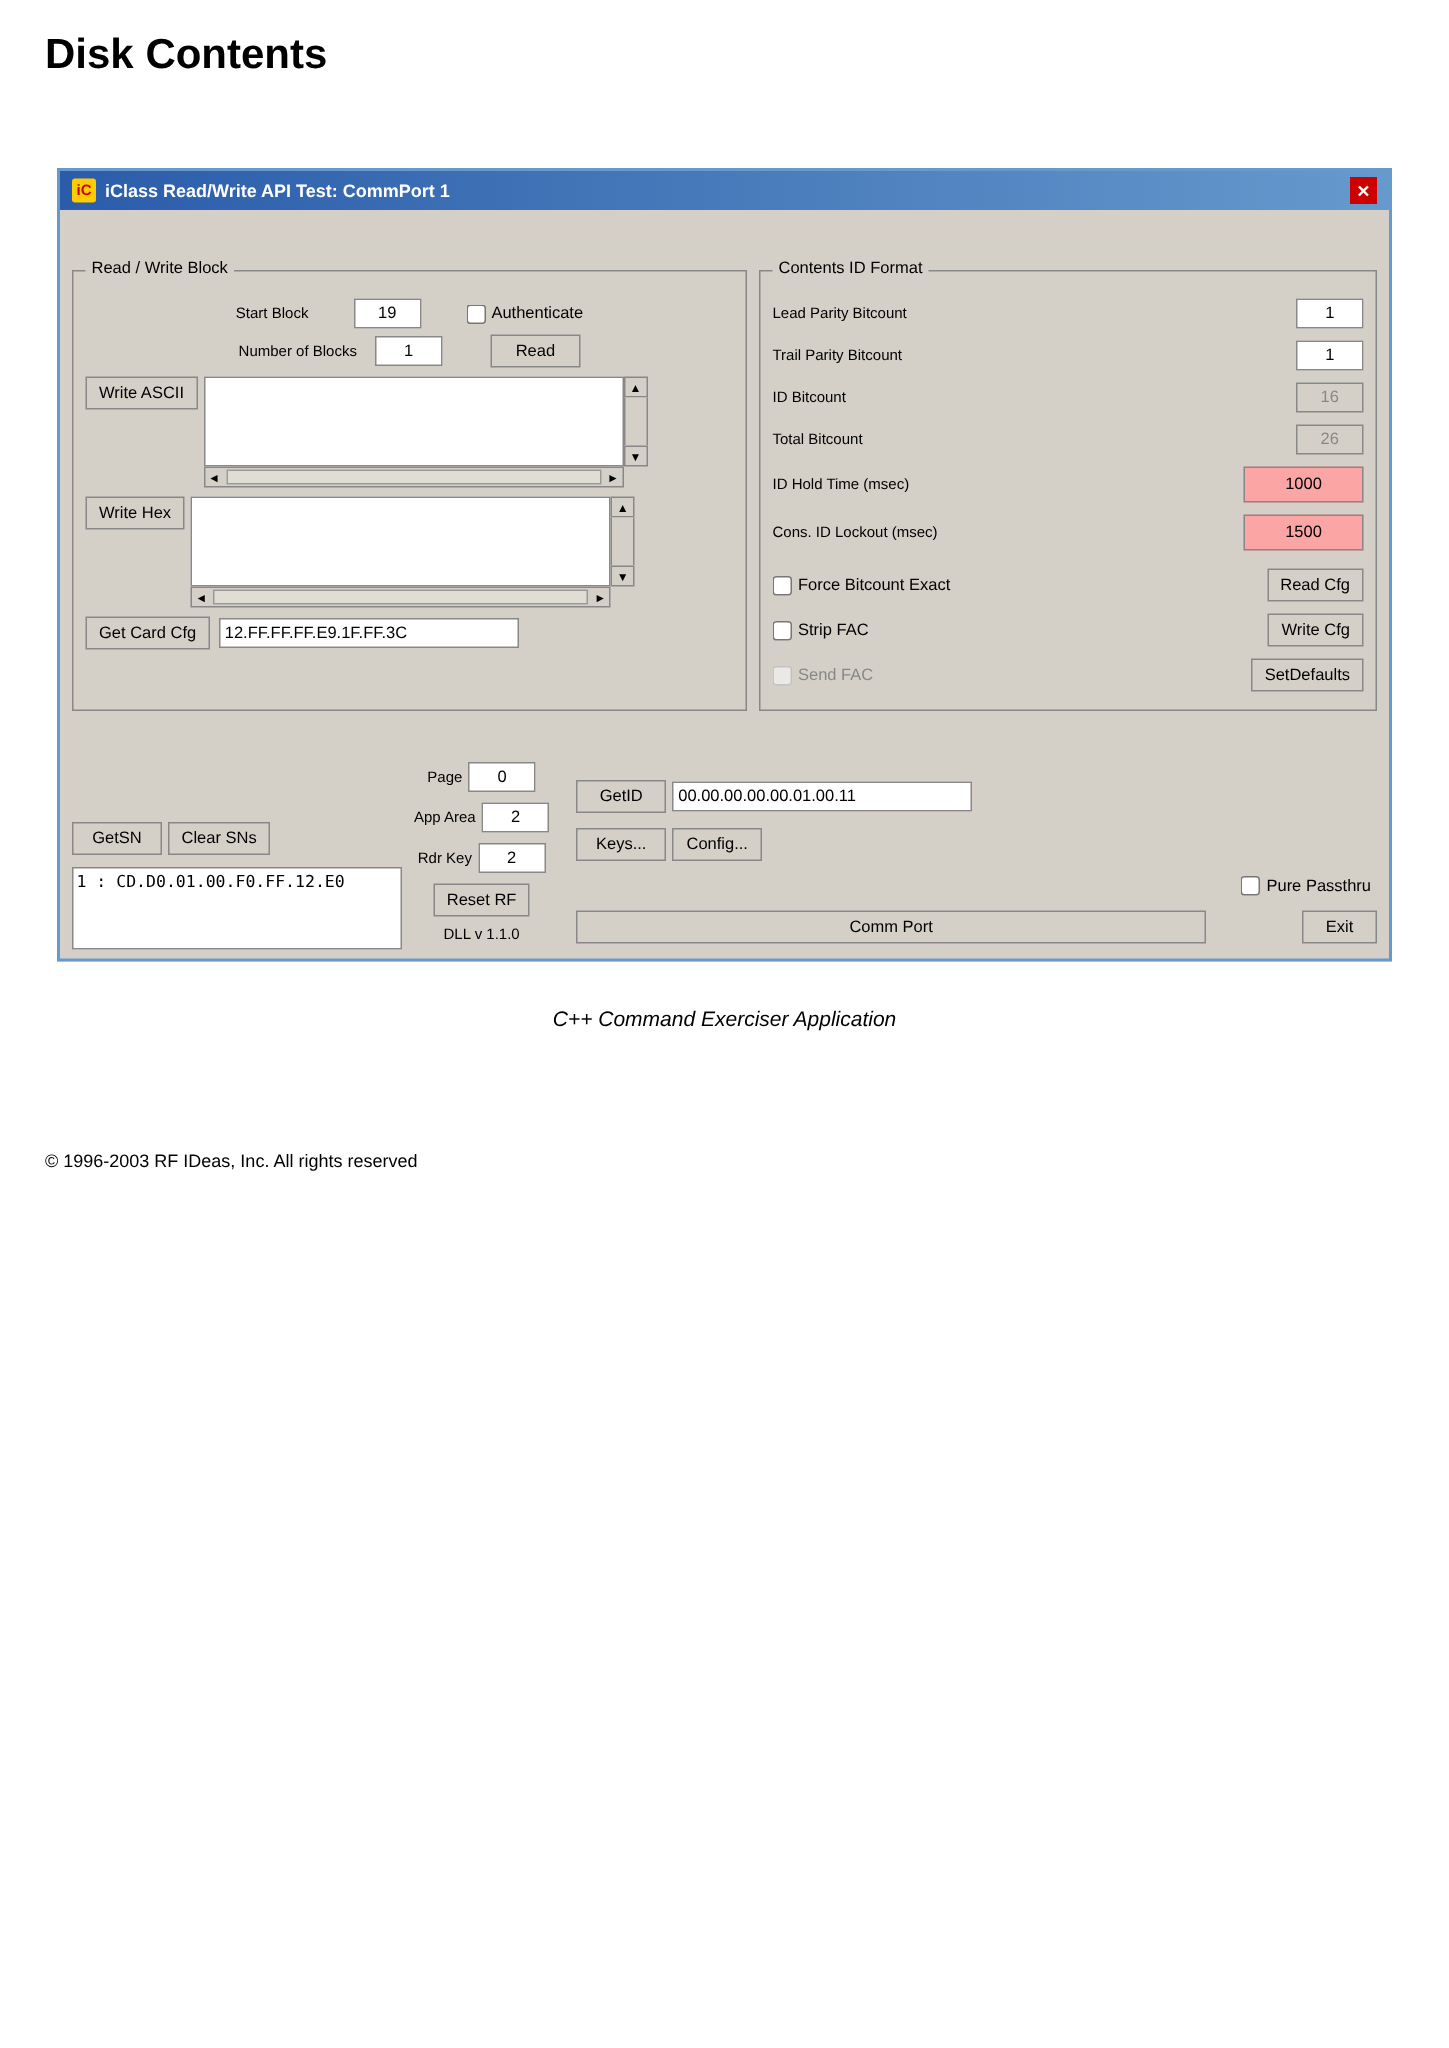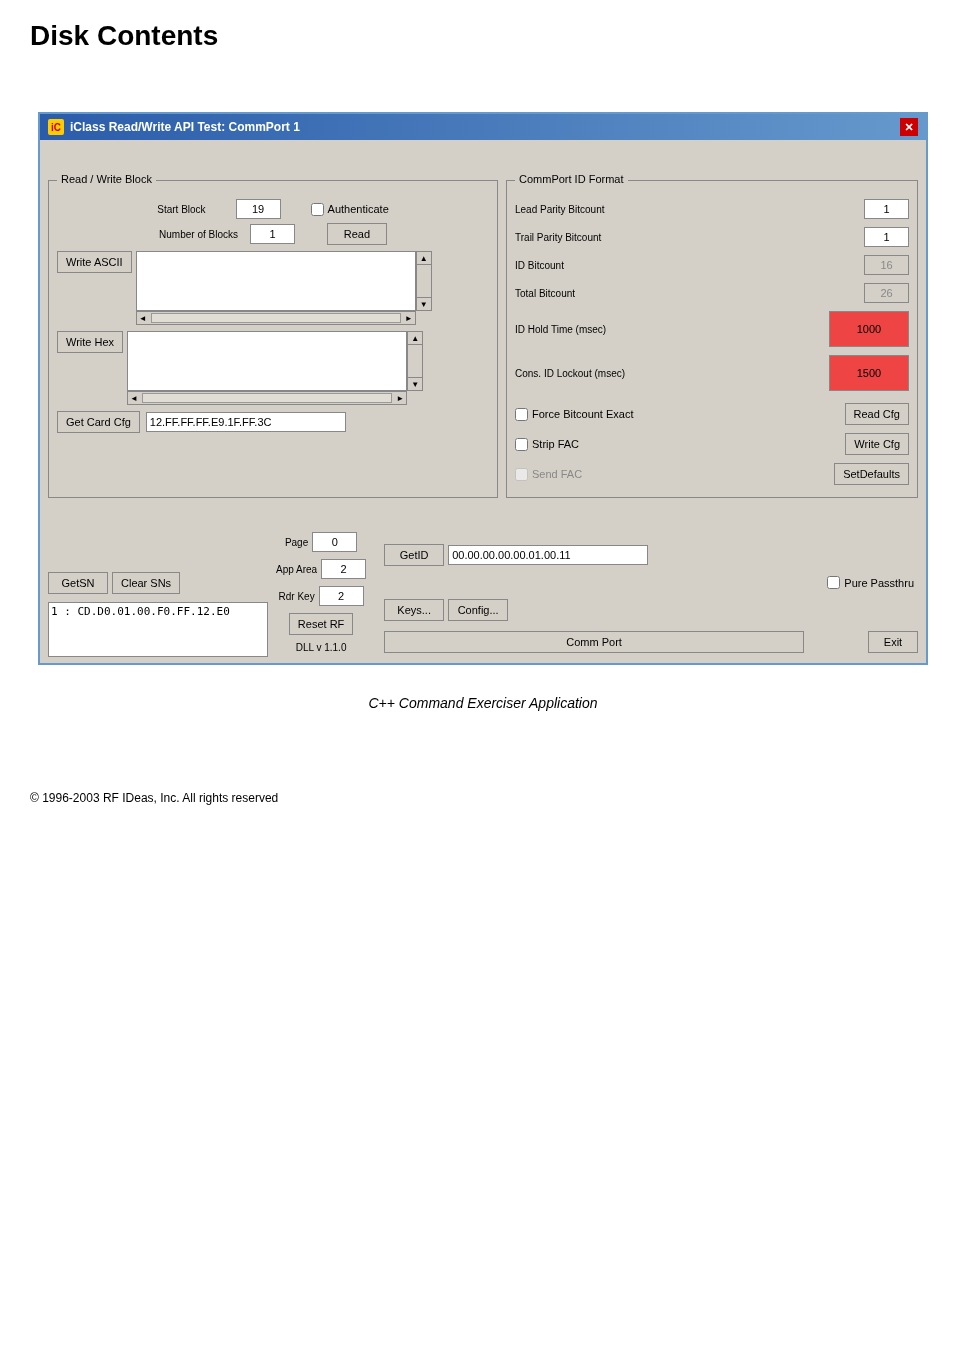--- a/index.html
+++ b/index.html
@@ -104,23 +104,23 @@
       width: 45px;
       height: 20px;
       border: 1px solid #888;
       background: #fff;
       font-size: 11px;
       padding: 1px 3px;
       text-align: center;
     }
     .input-medium {
       width: 80px;
-      height: 36px;
-      border: 1px solid #888;
-      background: #ef4444;
+      height: 24px;
+      border: 1px solid #888;
+      background: #fca5a5;
       font-size: 11px;
       padding: 1px 3px;
       text-align: center;
     }
     .input-disabled {
       background: #d4d0c8;
       color: #888;
     }
     .btn {
       border: 1px solid #888;
@@ -319,21 +319,21 @@
       </div>
 
       <div class="row" style="gap: 6px; margin-top: 4px;">
         <button class="btn">Get Card Cfg</button>
         <input class="input-long" type="text" value="12.FF.FF.FF.E9.1F.FF.3C" style="">
       </div>
 
     </div>
 
     <div class="panel right-panel">
-      <span class="panel-title">CommPort ID Format</span>
+      <span class="panel-title">Contents ID Format</span>
 
       <div style="margin-top: 10px; display: flex; flex-direction: column; gap: 4px;">
 
         <div class="wiegand-row">
           <span class="label">Lead Parity Bitcount</span>
           <input class="input-small" type="text" value="1" style="">
         </div>
 
         <div class="wiegand-row">
           <span class="label">Trail Parity Bitcount</span>
@@ -423,33 +423,33 @@
       </div>
     </div>
 
     <div style="flex:1; display:flex; flex-direction:column; gap:6px; margin-left: 10px;">
 
       <div class="row">
         <button class="btn">GetID</button>
         <input class="input-id" type="text" value="00.00.00.00.00.01.00.11" style="">
       </div>
 
+      <div class="row">
+        <button class="btn">Keys...</button>
+        <button class="btn">Config...</button>
+      </div>
+
       <div class="row" style="justify-content:flex-end; padding-right: 4px;">
         <label class="checkbox-label">
           <input type="checkbox" style="">
           <span>Pure Passthru</span>
         </label>
       </div>
 
       <div class="row">
-        <button class="btn">Keys...</button>
-        <button class="btn">Config...</button>
-      </div>
-
-      <div class="row">
         <button class="btn" style="flex:1; margin-right: 60px;">Comm Port</button>
         <button class="btn" style="min-width:50px;">Exit</button>
       </div>
 
     </div>
 
   </div>
 
 </div>
 

